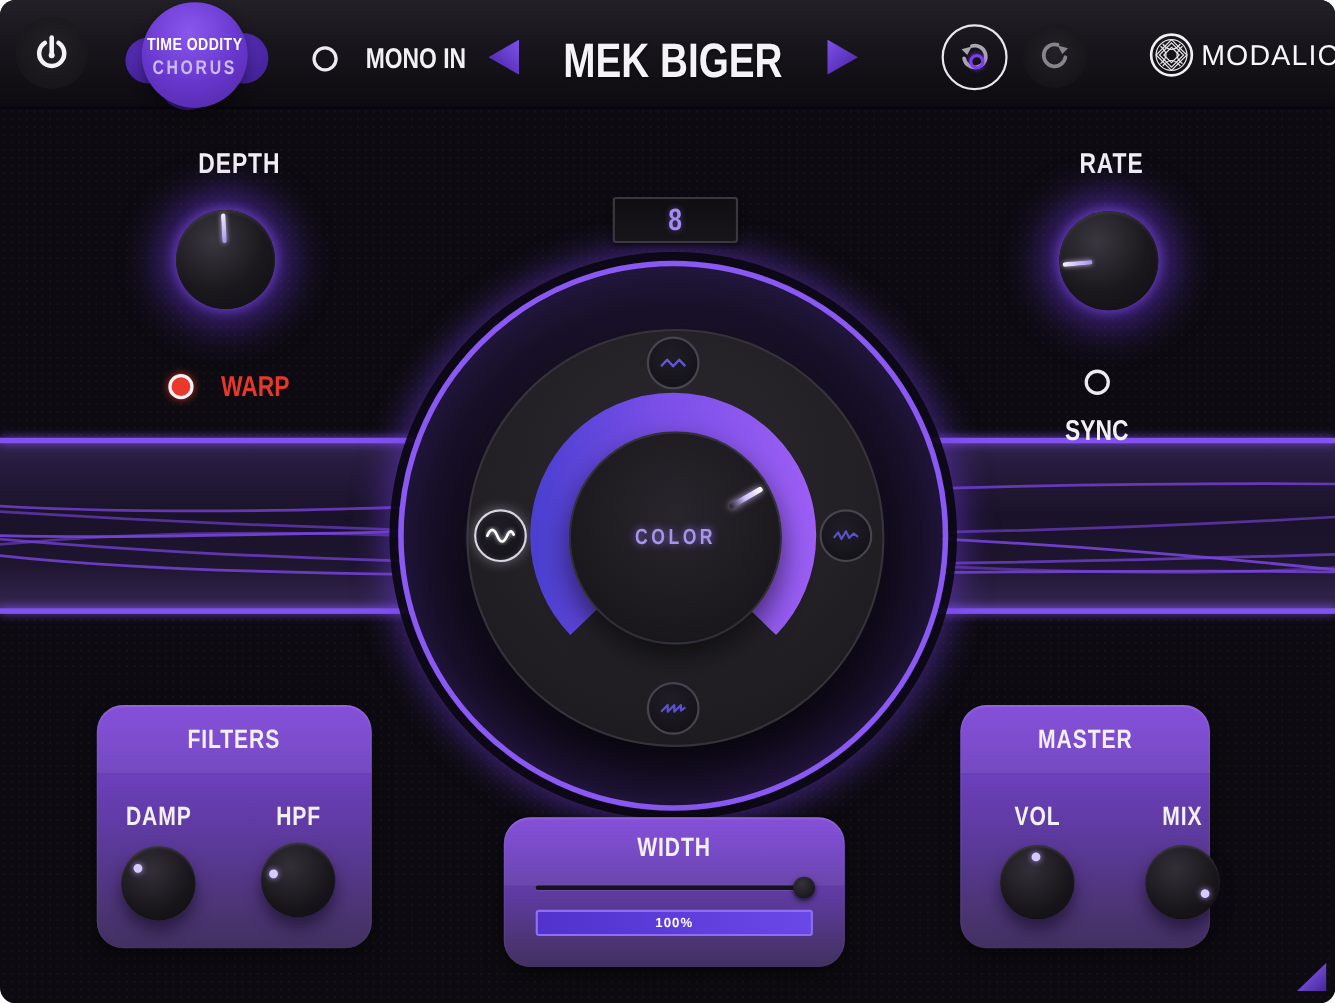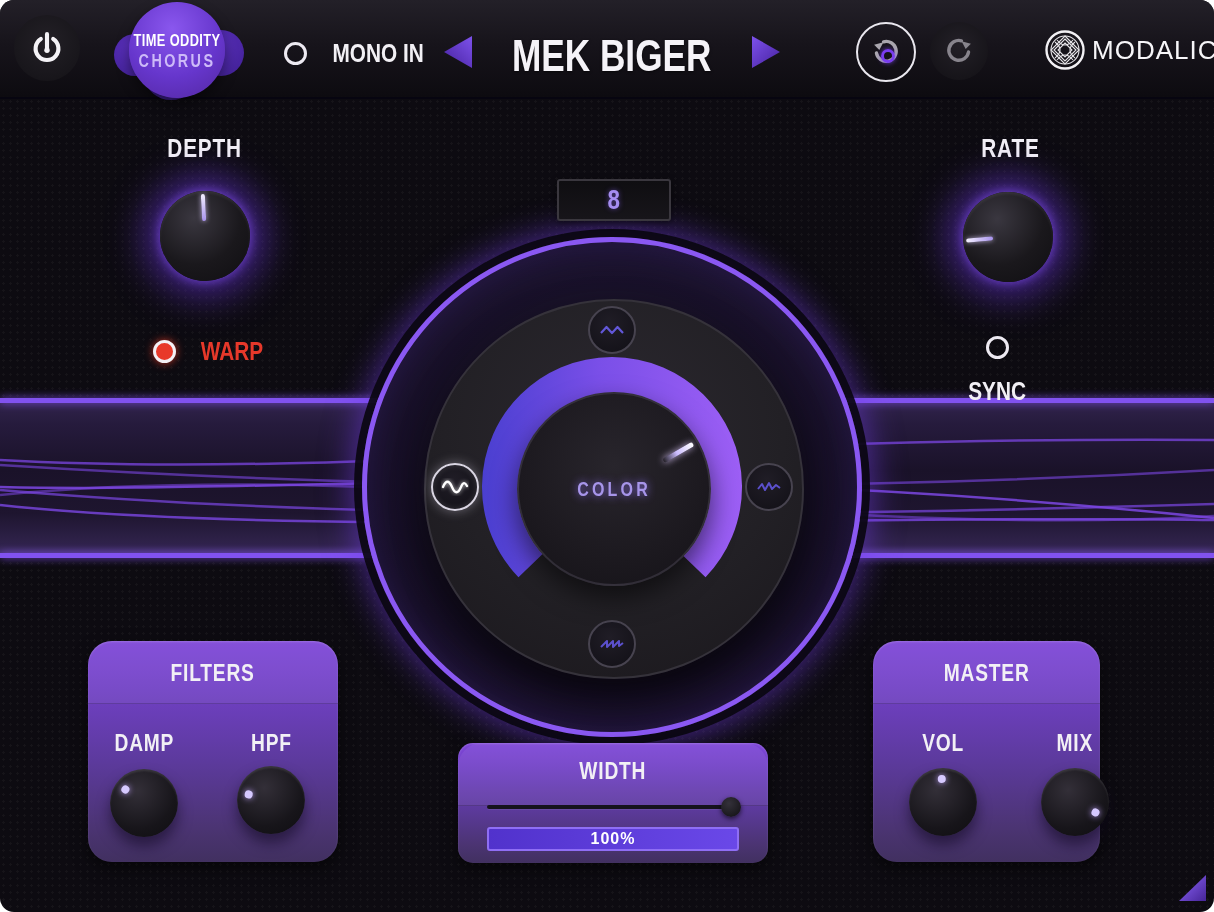--- a/index.html
+++ b/index.html
@@ -128,31 +128,31 @@
   .knob-label{position:absolute; font-size:24px;}
   .small-knob{position:absolute; width:68px; height:68px; border-radius:50%; cursor:pointer;
     background:radial-gradient(circle at 40% 32%, #332f38, #17151a 62%, #0e0d10 100%);
     box-shadow:0 9px 14px rgba(15,8,30,.55), inset 0 2px 2px rgba(255,255,255,.1);}
   .dotwrap{position:absolute; inset:0;}
   .dotwrap span{position:absolute; top:7px; left:50%; margin-left:-4px; width:8px; height:8px;
     border-radius:50%; background:#d6c9ff; box-shadow:0 0 6px rgba(195,165,255,.95);}
 
   .panel-filters{left:88px; top:641px; width:250px; height:221px;}
   .panel-master{left:873px; top:641px; width:227px; height:221px;}
-  .panel-width{left:458px; top:743px; width:310px; height:120px;border-radius:15px;}
+  .panel-width{left:458px; top:743px; width:310px; height:136px;}
 
   .slider-track{position:absolute; left:29px; top:62px; width:251px; height:4px; border-radius:2px;
     background:#16131c; box-shadow:0 1px 0 rgba(255,255,255,.08); cursor:pointer;}
   .slider-thumb{position:absolute; left:263px; top:54px; width:20px; height:20px; border-radius:50%;
     background:radial-gradient(circle at 40% 32%, #34313a, #1b191e 70%);
     box-shadow:0 2px 5px rgba(0,0,0,.65); cursor:pointer;}
   .width-bar{position:absolute; left:29px; top:84px; width:248px; height:20px; border-radius:3px;
     background:linear-gradient(90deg,#5132cc,#6a48e8); border:2px solid #8f6ef5;
     display:flex; align-items:center; justify-content:center;}
-  .width-value{font-size:16px; font-weight:700; color:#ffffff; letter-spacing:1px;}
+  .width-value{font-size:12px; font-weight:700; color:#ffffff; letter-spacing:1px;}
 
   .resize-handle{position:absolute; right:8px; bottom:11px; width:27px; height:26px; z-index:7; cursor:nwse-resize;
     background:linear-gradient(135deg,#c4b2f8 0%,#8059e8 22%,#49289c 95%);
     clip-path:polygon(100% 0,100% 100%,0 100%);}
   svg{display:block;}
 </style>
 </head>
 <body>
 
 <div class="window">
@@ -273,21 +273,21 @@
     <div class="color-knob">
       <div class="cpointer">
           <span></span>
         </div>
       <div class="color-label">
         <span class="cond">COLOR</span>
       </div>
     </div>
   </div>
 
-  <div class="section-label lbl" style="left:130px; top:133px; width:150px;text-align:center;">
+  <div class="section-label lbl" style="left:143px; top:133px; width:150px;text-align:center;">
     <span class="cond">DEPTH</span>
   </div>
   <div class="big-knob" style="left:160px; top:191px;">
     <div class="kpointer" style="transform:rotate(-3deg);">
         <span></span>
       </div>
   </div>
 
   <div class="voices-box">
     <span class="voices-value cond">8</span>

